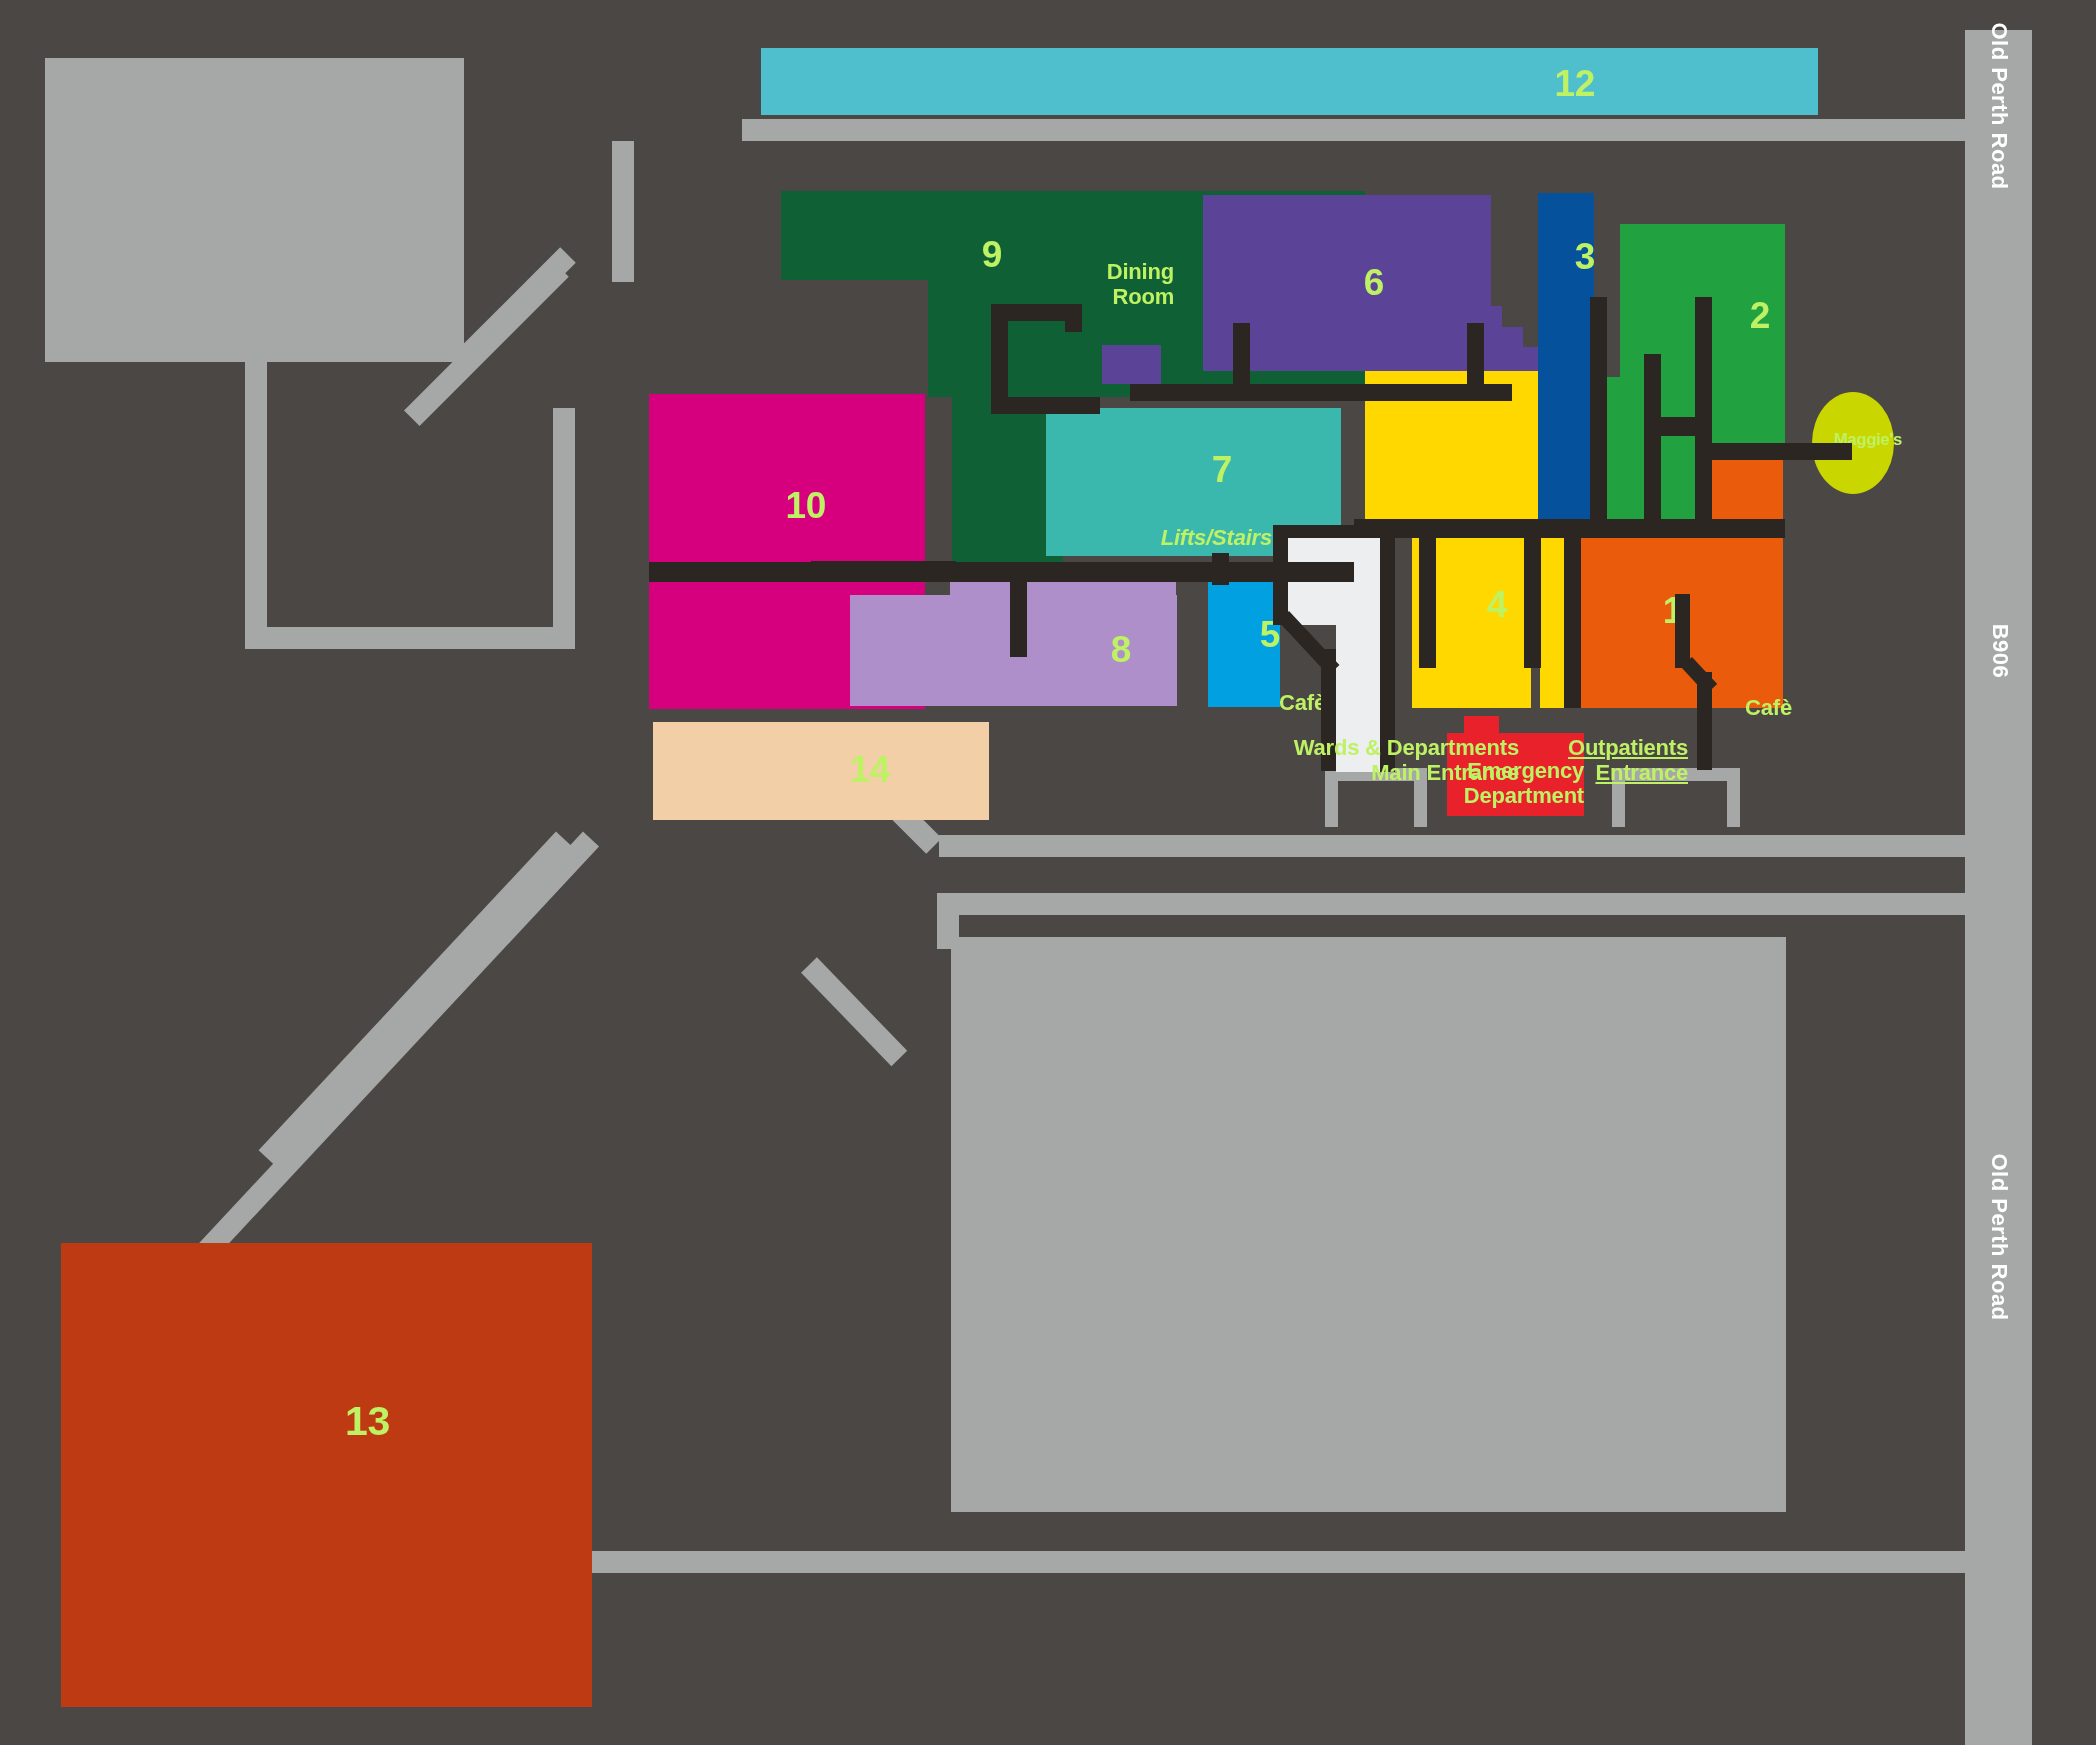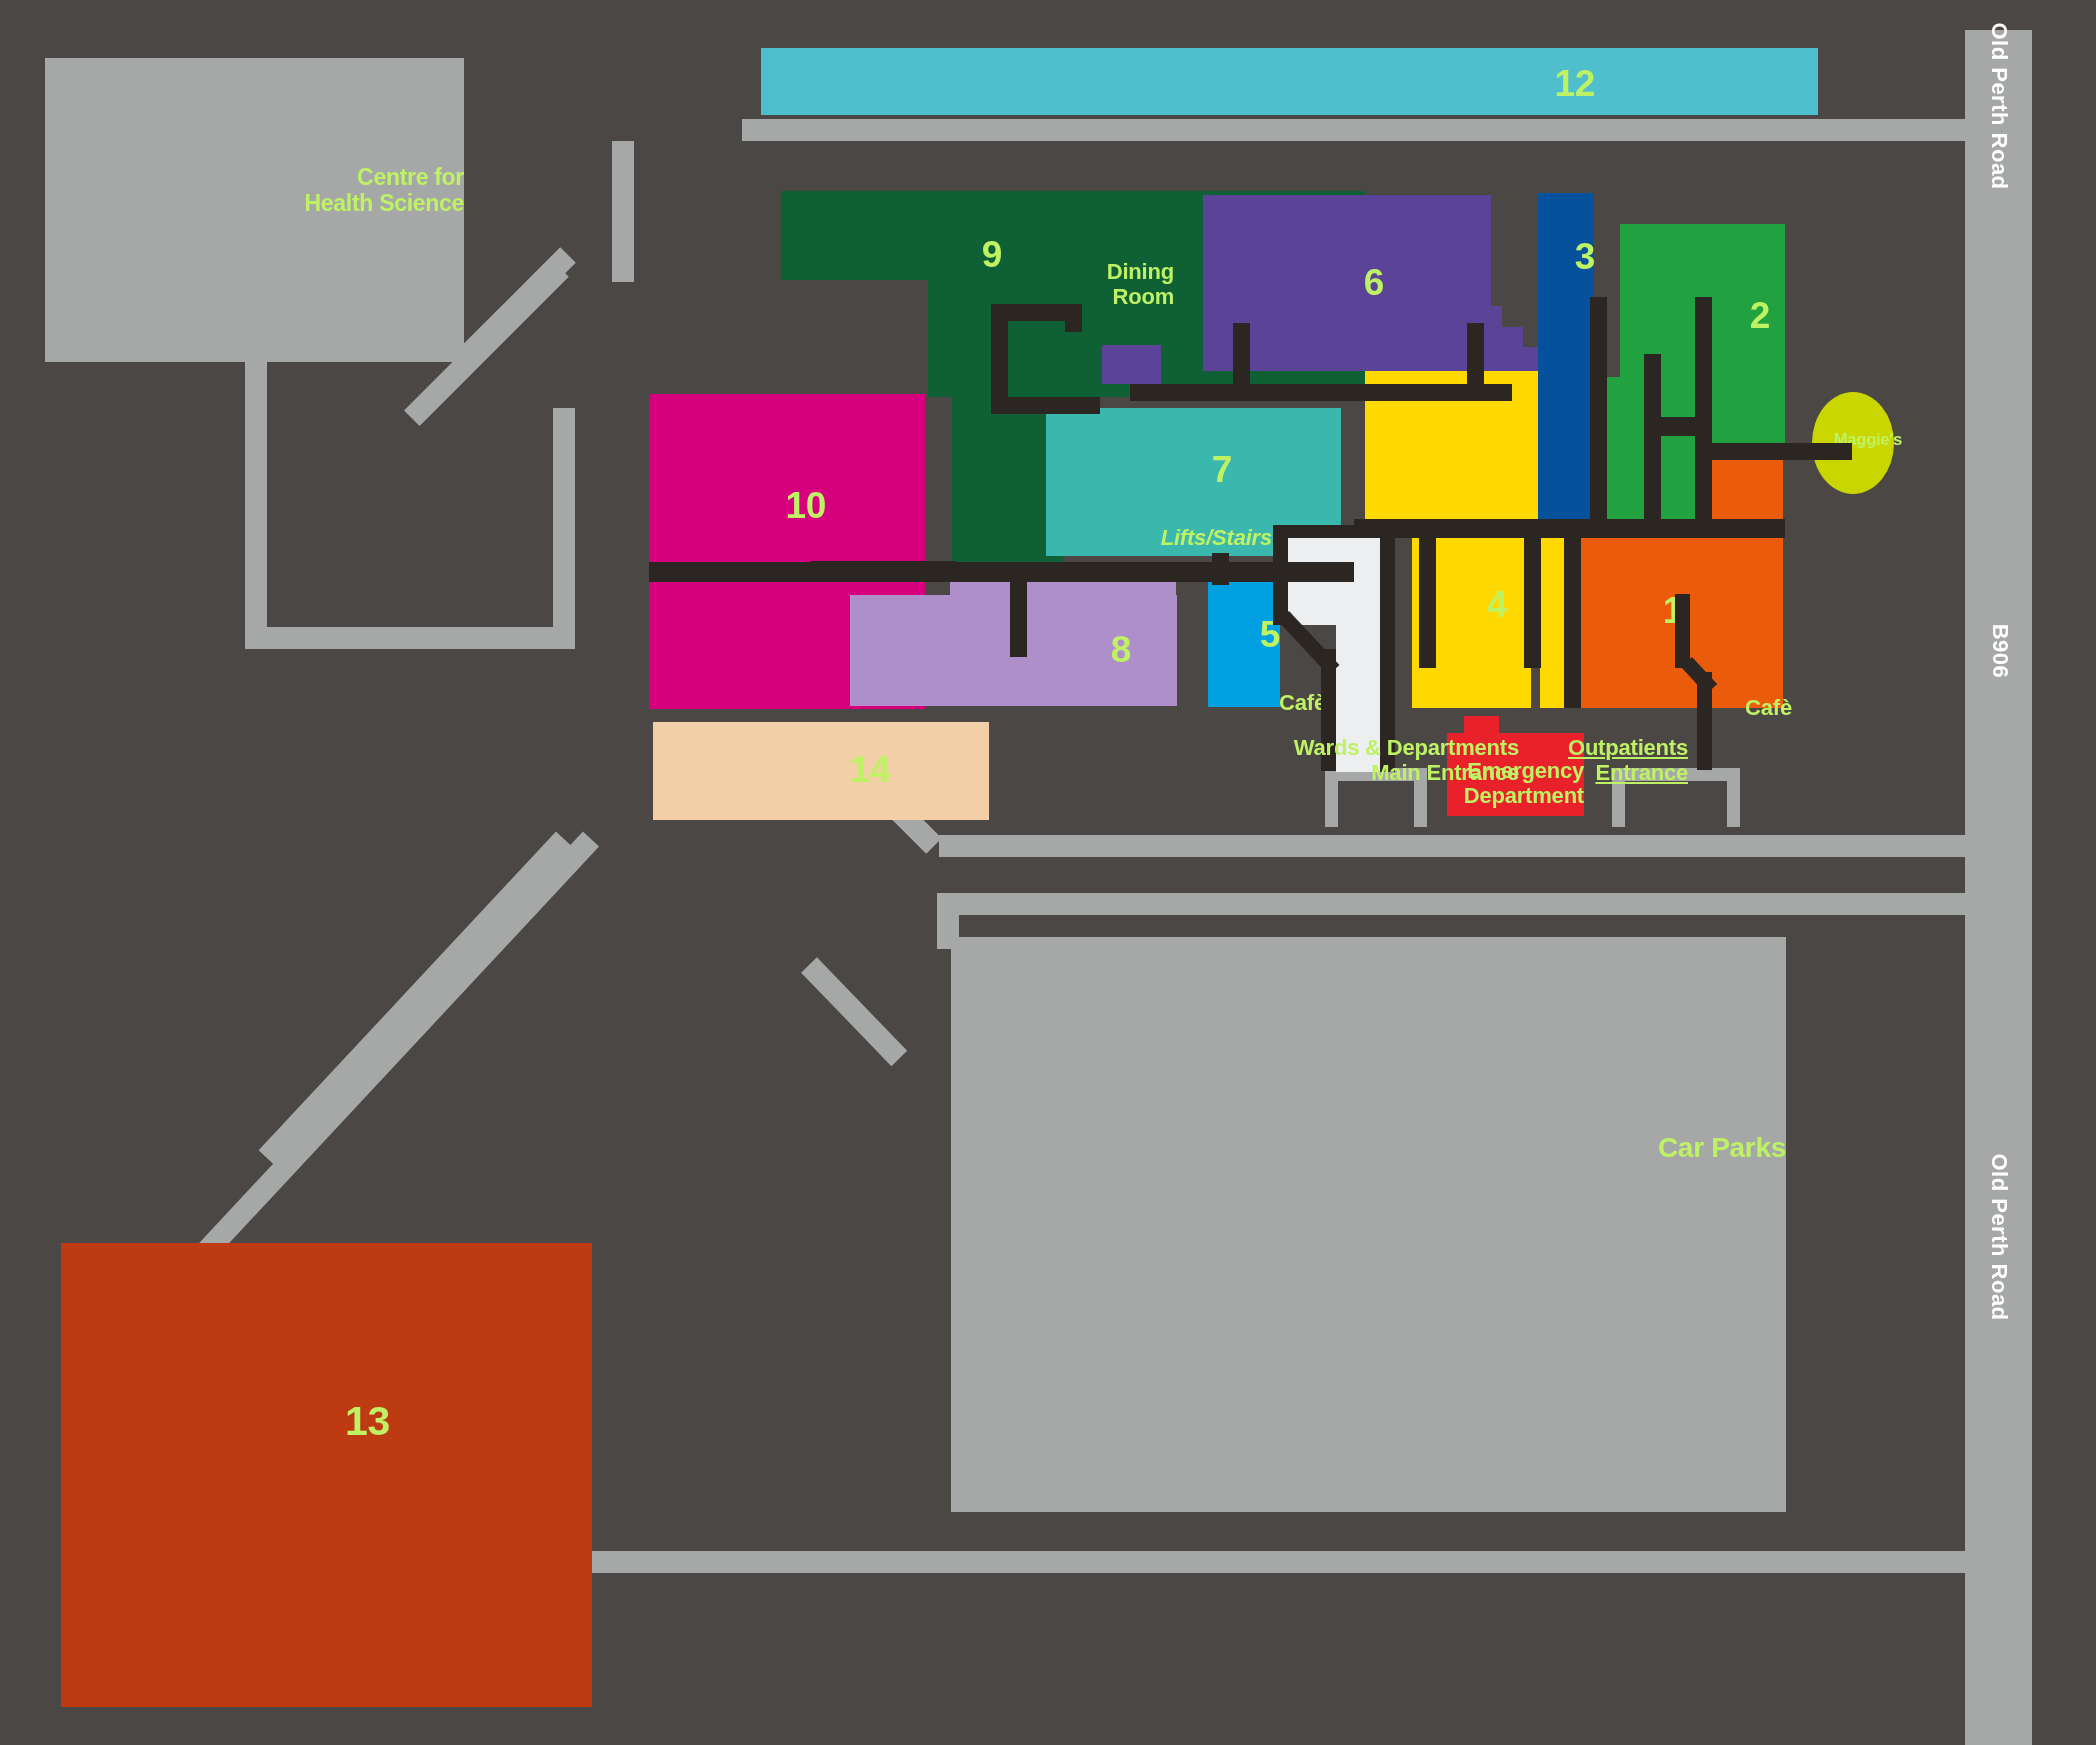--- a/index.html
+++ b/index.html
@@ -103,22 +103,20 @@
 
   <div class="road" style="left:1325px; top:768px; width:13px; height:59px;"></div>
   <div class="road" style="left:1414px; top:768px; width:13px; height:59px;"></div>
   <div class="road" style="left:1325px; top:768px; width:102px; height:13px;"></div>
 
   <div class="road" style="left:1612px; top:768px; width:13px; height:59px;"></div>
   <div class="road" style="left:1727px; top:768px; width:13px; height:59px;"></div>
   <div class="road" style="left:1612px; top:768px; width:128px; height:13px;"></div>
 
   <div class="shape" style="left:45px; top:58px; width:419px; height:304px; background:#a6a8a8;"></div>
-  <div class="lbl med" style="left:45px; top:165px; width:419px;">Centre for
-Health Science</div>
 
   <div class="shape" style="left:761px; top:48px; width:1057px; height:67px; background:#4fbfcd;"></div>
   <div class="lbl num" style="left:983px; top:63px; width:612px;">12</div>
 
   <div class="shape" style="left:781px; top:191px; width:584px; height:89px; background:#0f6034;"></div>
   <div class="shape" style="left:928px; top:278px; width:438px; height:119px; background:#0f6034;"></div>
   <div class="shape" style="left:952px; top:393px; width:111px; height:176px; background:#0f6034;"></div>
   <div class="lbl num" style="left:928px; top:234px; width:74px;">9</div>
   <div class="lbl small" style="left:1044px; top:260px; width:130px;">Dining
 Room</div>
@@ -172,21 +170,20 @@
 
   <div class="shape" style="left:653px; top:722px; width:336px; height:98px; background:#f2cfa6;"></div>
   <div class="lbl num" style="left:751px; top:749px; width:139px;">14</div>
 
   <div class="shape" style="left:1447px; top:733px; width:137px; height:83px; background:#e8212b;"></div>
   <div class="shape" style="left:1464px; top:716px; width:35px; height:22px; background:#e8212b;"></div>
   <div class="lbl small" style="left:1447px; top:759px; width:137px;">Emergency
 Department</div>
 
   <div class="shape" style="left:951px; top:937px; width:835px; height:575px; background:#a6a8a8;"></div>
-  <div class="lbl" style="left:951px; top:1132px; width:835px; font-size:28px;">Car Parks</div>
 
   <div class="shape" style="left:61px; top:1243px; width:531px; height:464px; background:#bd3a13;"></div>
   <div class="lbl num-lg" style="left:260px; top:1399px; width:130px;">13</div>
 
   <div class="bldg-outline" style="left:991px; top:304px; width:91px; height:16.7px;"></div>
   <div class="bldg-outline" style="left:991px; top:304px; width:16.7px; height:109px;"></div>
   <div class="bldg-outline" style="left:991px; top:397px; width:109px; height:16.7px;"></div>
   <div class="bldg-outline" style="left:1065px; top:304px; width:16.7px; height:28px;"></div>
 
   <div class="bldg-outline" style="left:1130px; top:384px; width:382px; height:16.7px;"></div>

